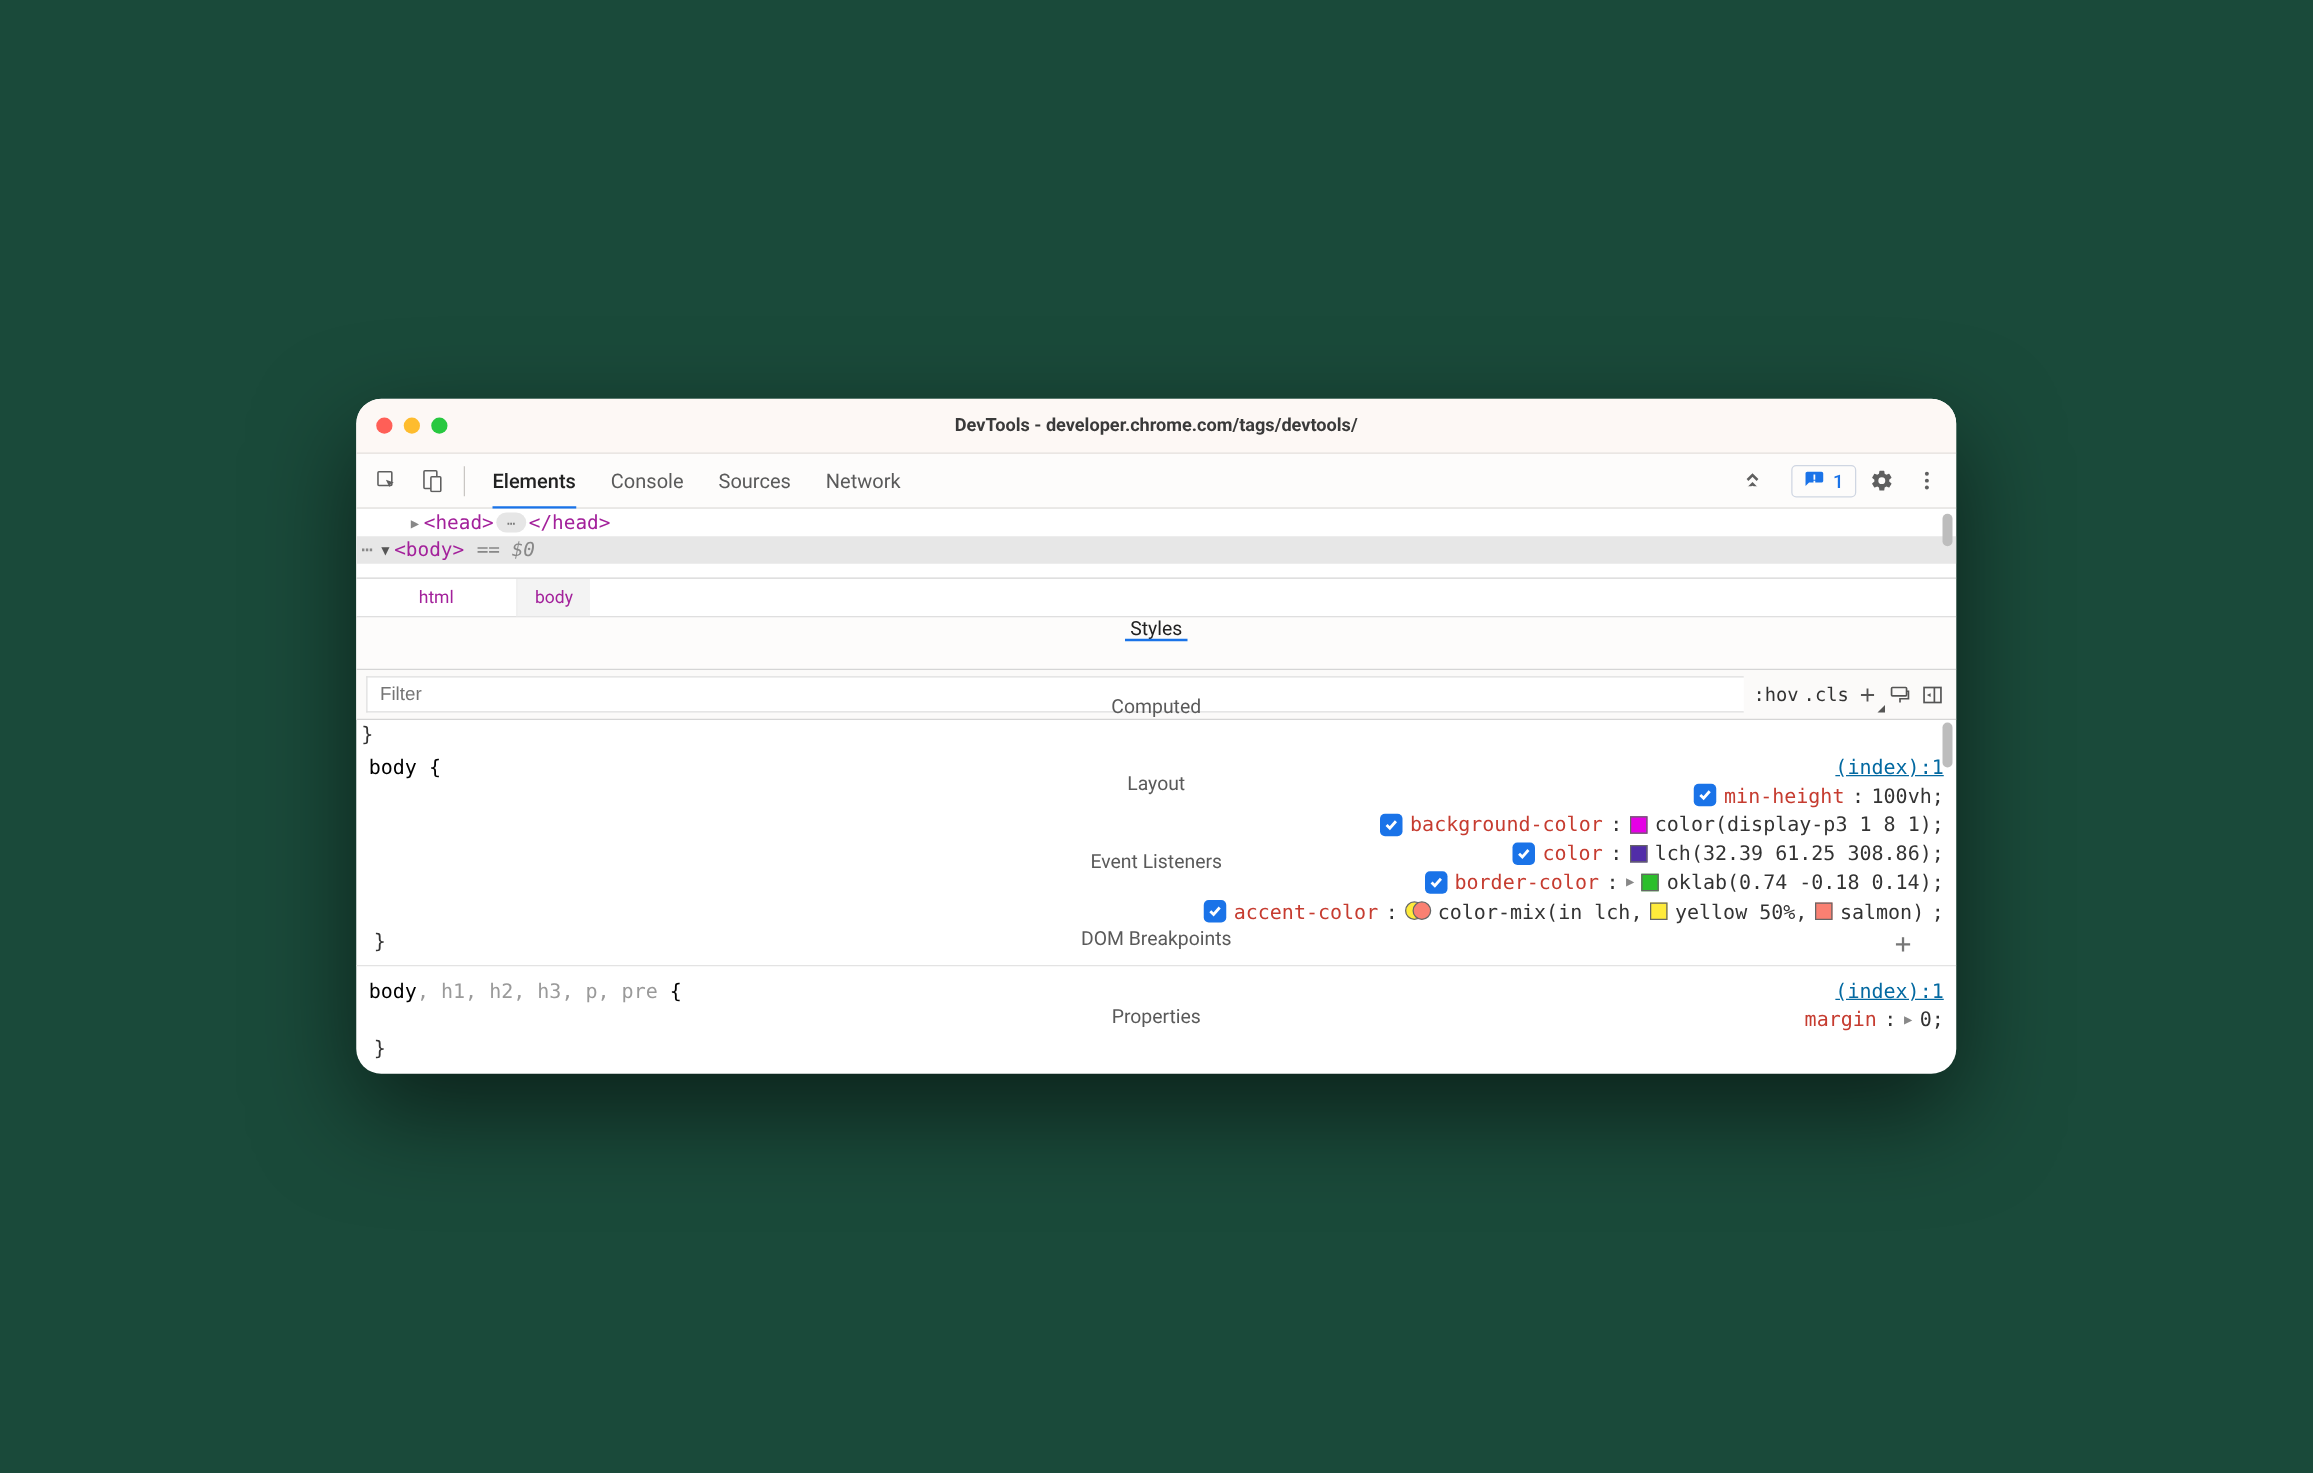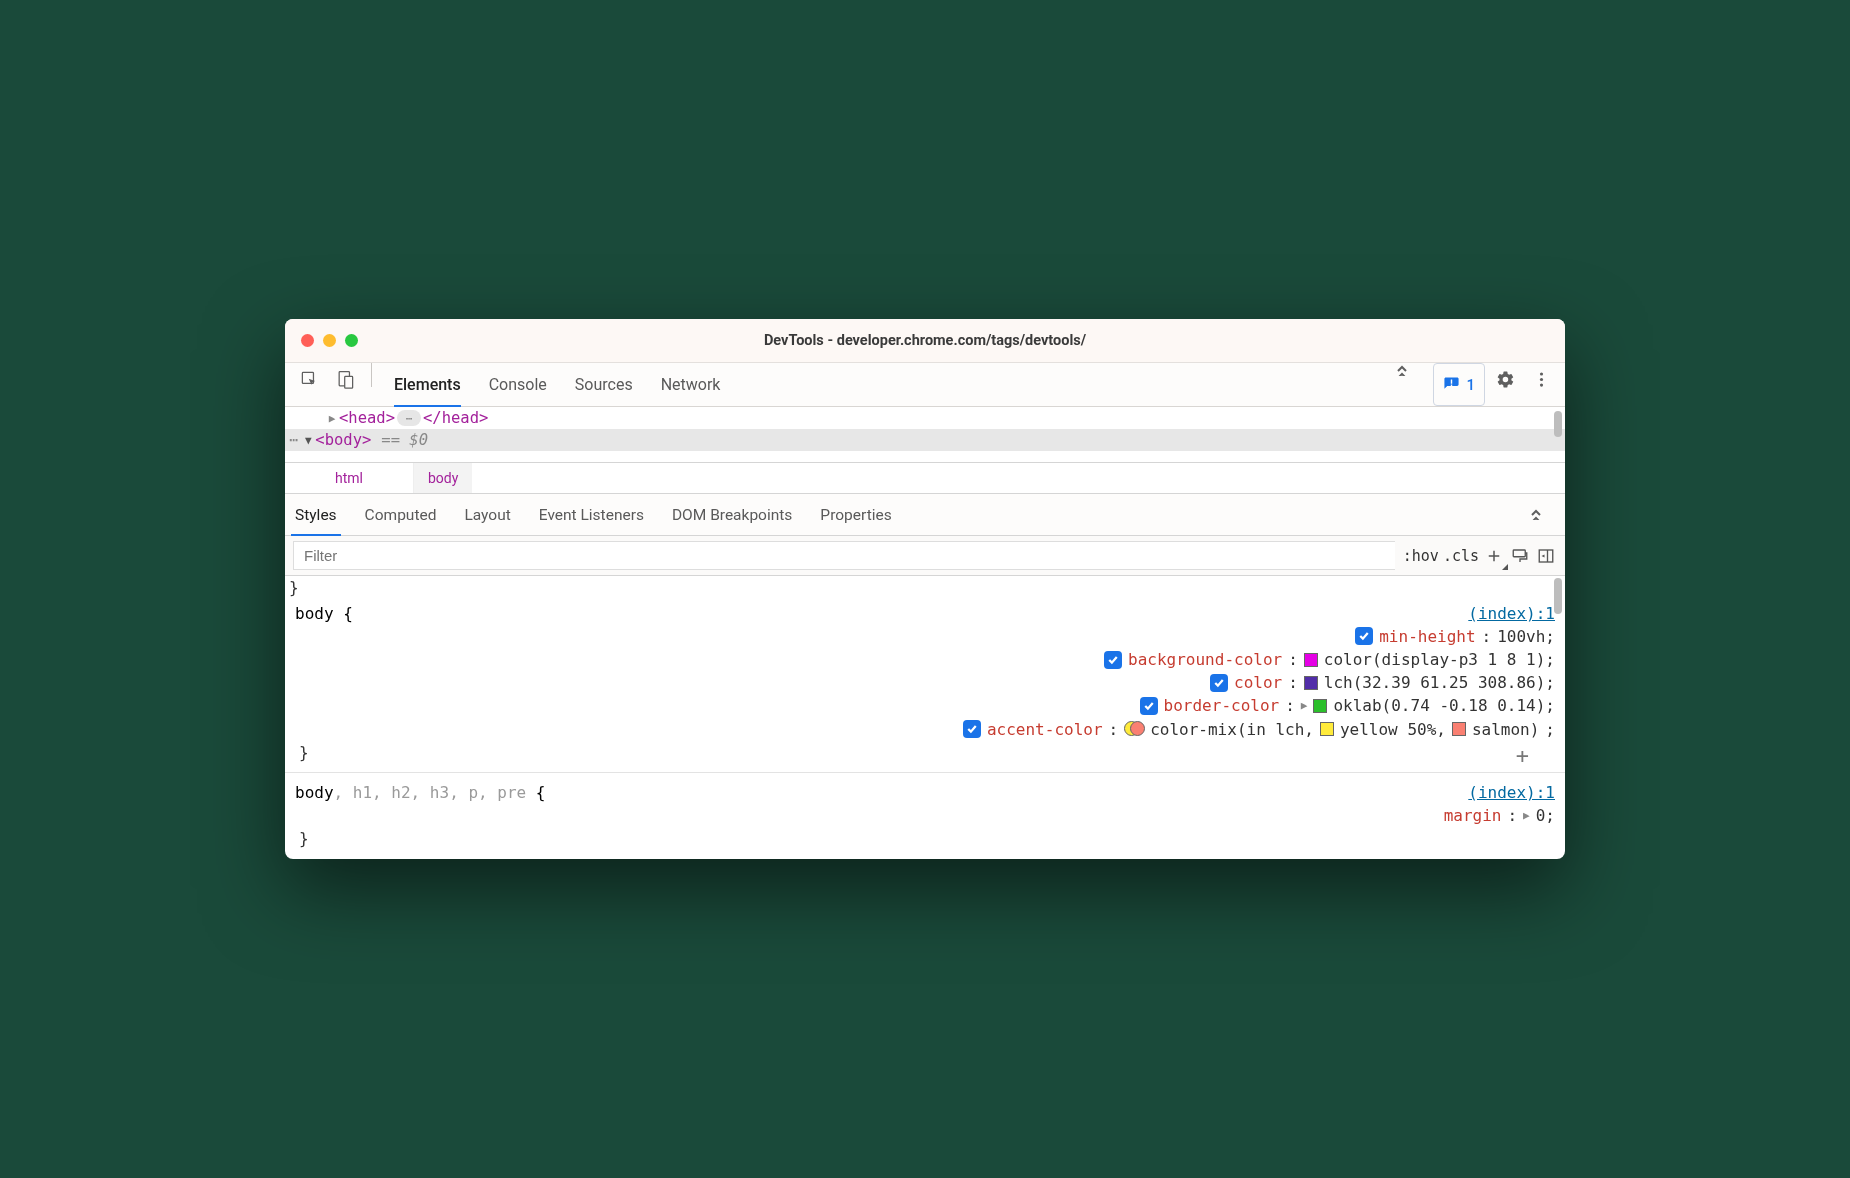--- a/index.html
+++ b/index.html
@@ -8,40 +8,40 @@
     width: 1850px;
     height: 1178px;
     display: flex;
     align-items: center;
     justify-content: center;
     font-family: -apple-system, BlinkMacSystemFont, "Segoe UI", Roboto, sans-serif;
   }
   .window {
     width: 1280px;
     background: #fff;
-    border-radius: 8px;
+    border-radius: 20px;
     box-shadow: 0 30px 80px rgba(0,0,0,0.55);
     overflow: hidden;
     position: relative;
   }
   .titlebar {
     height: 44px;
     background: #fdf8f5;
     display: flex;
     align-items: center;
     position: relative;
     border-bottom: 1px solid #e4e0dd;
   }
   .traffic { display:flex; gap:9px; padding-left:16px; }
   .traffic .dot { width:13px; height:13px; border-radius:50%; }
   .dot.red{background:#ff5f57;} .dot.yellow{background:#febc2e;} .dot.green{background:#28c840;}
   .title { position:absolute; left:0; right:0; text-align:center; font-size:14.5px; font-weight:700; color:#3a3a3a; pointer-events:none;}
   
   .toolbar {
-    height:44px; display:flex; background:#fdfcfb;
+    height:44px; display:flex; align-items:center; background:#fdfcfb;
     border-bottom:1px solid #d9d6d3; padding:0 8px; gap:4px;
   }
   .tb-icon { width:32px; height:32px; display:flex; align-items:center; justify-content:center; color:#5f5f5f; cursor:pointer; border-radius:4px;}
   .tb-icon svg { width:19px; height:19px; }
   .vdiv { width:1px; height:24px; background:#c9c6c3; margin:0 6px;}
   .panel-tabs { flex:1; display:flex; align-items:center; height:100%; gap:28px; padding-left:12px;}
   .panel-tab { font-size:16px; color:#5a5a5a; cursor:pointer; height:100%; display:flex; align-items:center; position:relative;}
   .panel-tab.active { color:#222; font-weight:500;}
   .panel-tab.active::after{content:"";position:absolute;left:0;right:0;bottom:-1px;height:2.5px;background:#1a73e8;}
   .chev-more { color:#5f5f5f; font-size:14px; padding:0 10px; cursor:pointer;}
@@ -57,21 +57,21 @@
   .dom-dots-pill{ display:inline-flex; align-items:center; justify-content:center; width:24px; height:16px; border-radius:8px; background:#e6e6e6; color:#777; font-size:11px; margin:0 2px;}
   .dom-eq{ color:#888; font-style:italic;}
   .vscroll-out{ position:absolute; right:3px; width:8px; top:4px; height:26px; background:#bdbdbd; border-radius:4px;}
   .dom-cutoff{ height:12px; overflow:hidden; border-bottom:1px solid #d5d5d5;}
 
   .crumbs{ display:flex; background:#fff; border-bottom:1px solid #d5d5d5;}
   .crumb{ padding:7px 14px; font-size:14px; color:#a3219b; cursor:pointer;margin-left:36px;}
   .crumb.active{ background:#f3f3f3;}
   .crumb + .crumb{ border-left:1px solid #eee;}
 
-  .subtabs{ display:flex; align-items:center; height:42px; border-bottom:1px solid #d5d5d5; padding:0 10px; gap:28px; background:#fdfcfb;}
+  .subtabs{ display:flex; align-items:center; height:42px; border-bottom:1px solid #d5d5d5; padding:0 10px; gap:44px; background:#fdfcfb;flex-direction:column;}
   .subtab{ font-size:15.5px; color:#5a5a5a; cursor:pointer; height:100%; display:flex; align-items:center; position:relative;}
   .subtab.active{ color:#222;}
   .subtab.active::after{content:"";position:absolute;left:-4px;right:-4px;bottom:-1px;height:2.5px;background:#1a73e8;}
 
   .filterbar{ display:flex; align-items:center; height:40px; border-bottom:1px solid #d5d5d5; background:#fbfaf9;}
   .filter-input{ flex:1; border:1px solid #ddd; background:#fff; color:#888; padding:5px 10px; font-size:15px; margin-left:8px; border-right:none;}
   .filter-tools{ display:flex; align-items:center; padding:0 8px; gap:4px;}
   .ft{ font-family: ui-monospace,Menlo,monospace; font-size:15px; color:#333; cursor:pointer;}
   .ft-icon{ width:22px;height:22px;color:#555;cursor:pointer;display:flex;align-items:center;justify-content:center;}
   .ft-icon svg{width:18px;height:18px;}

